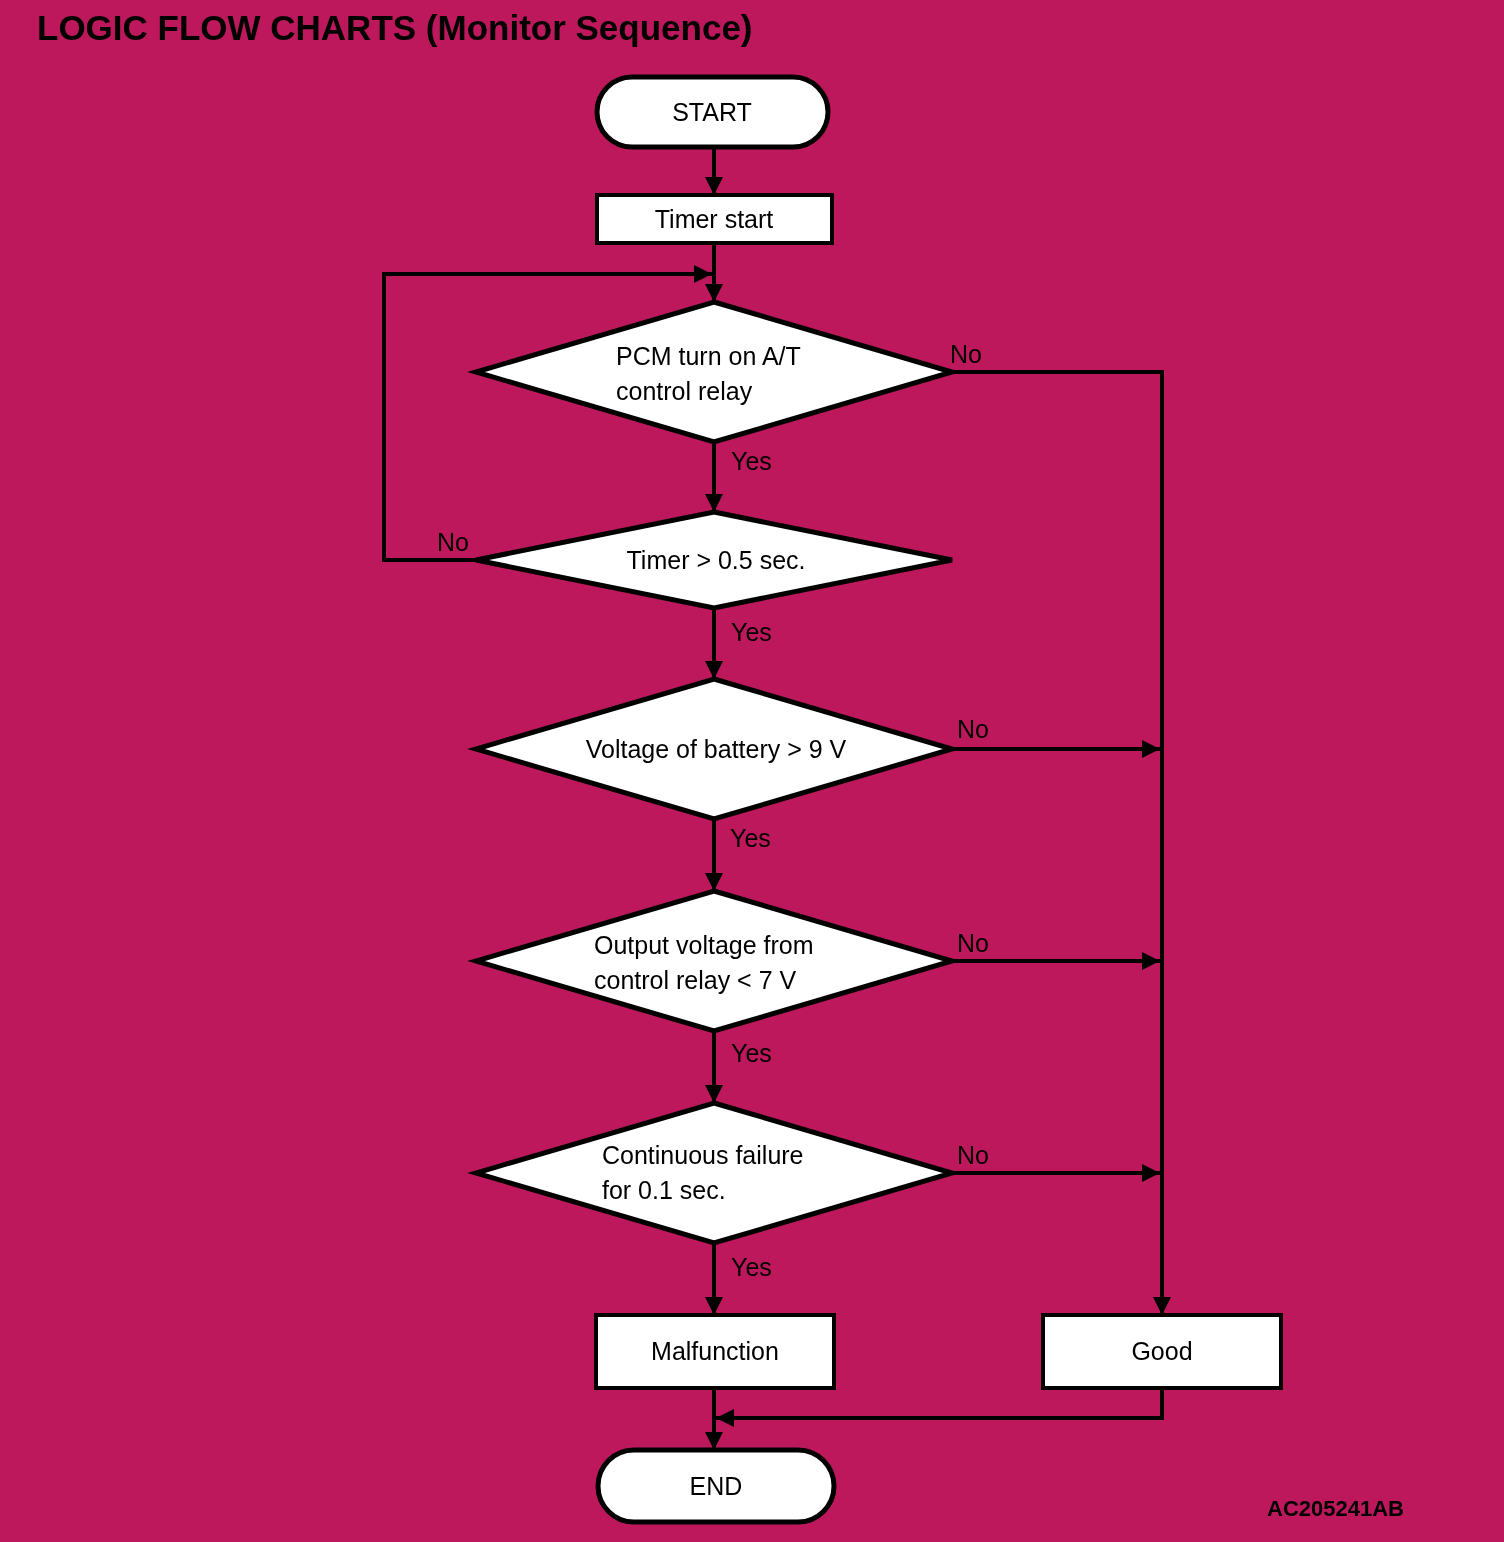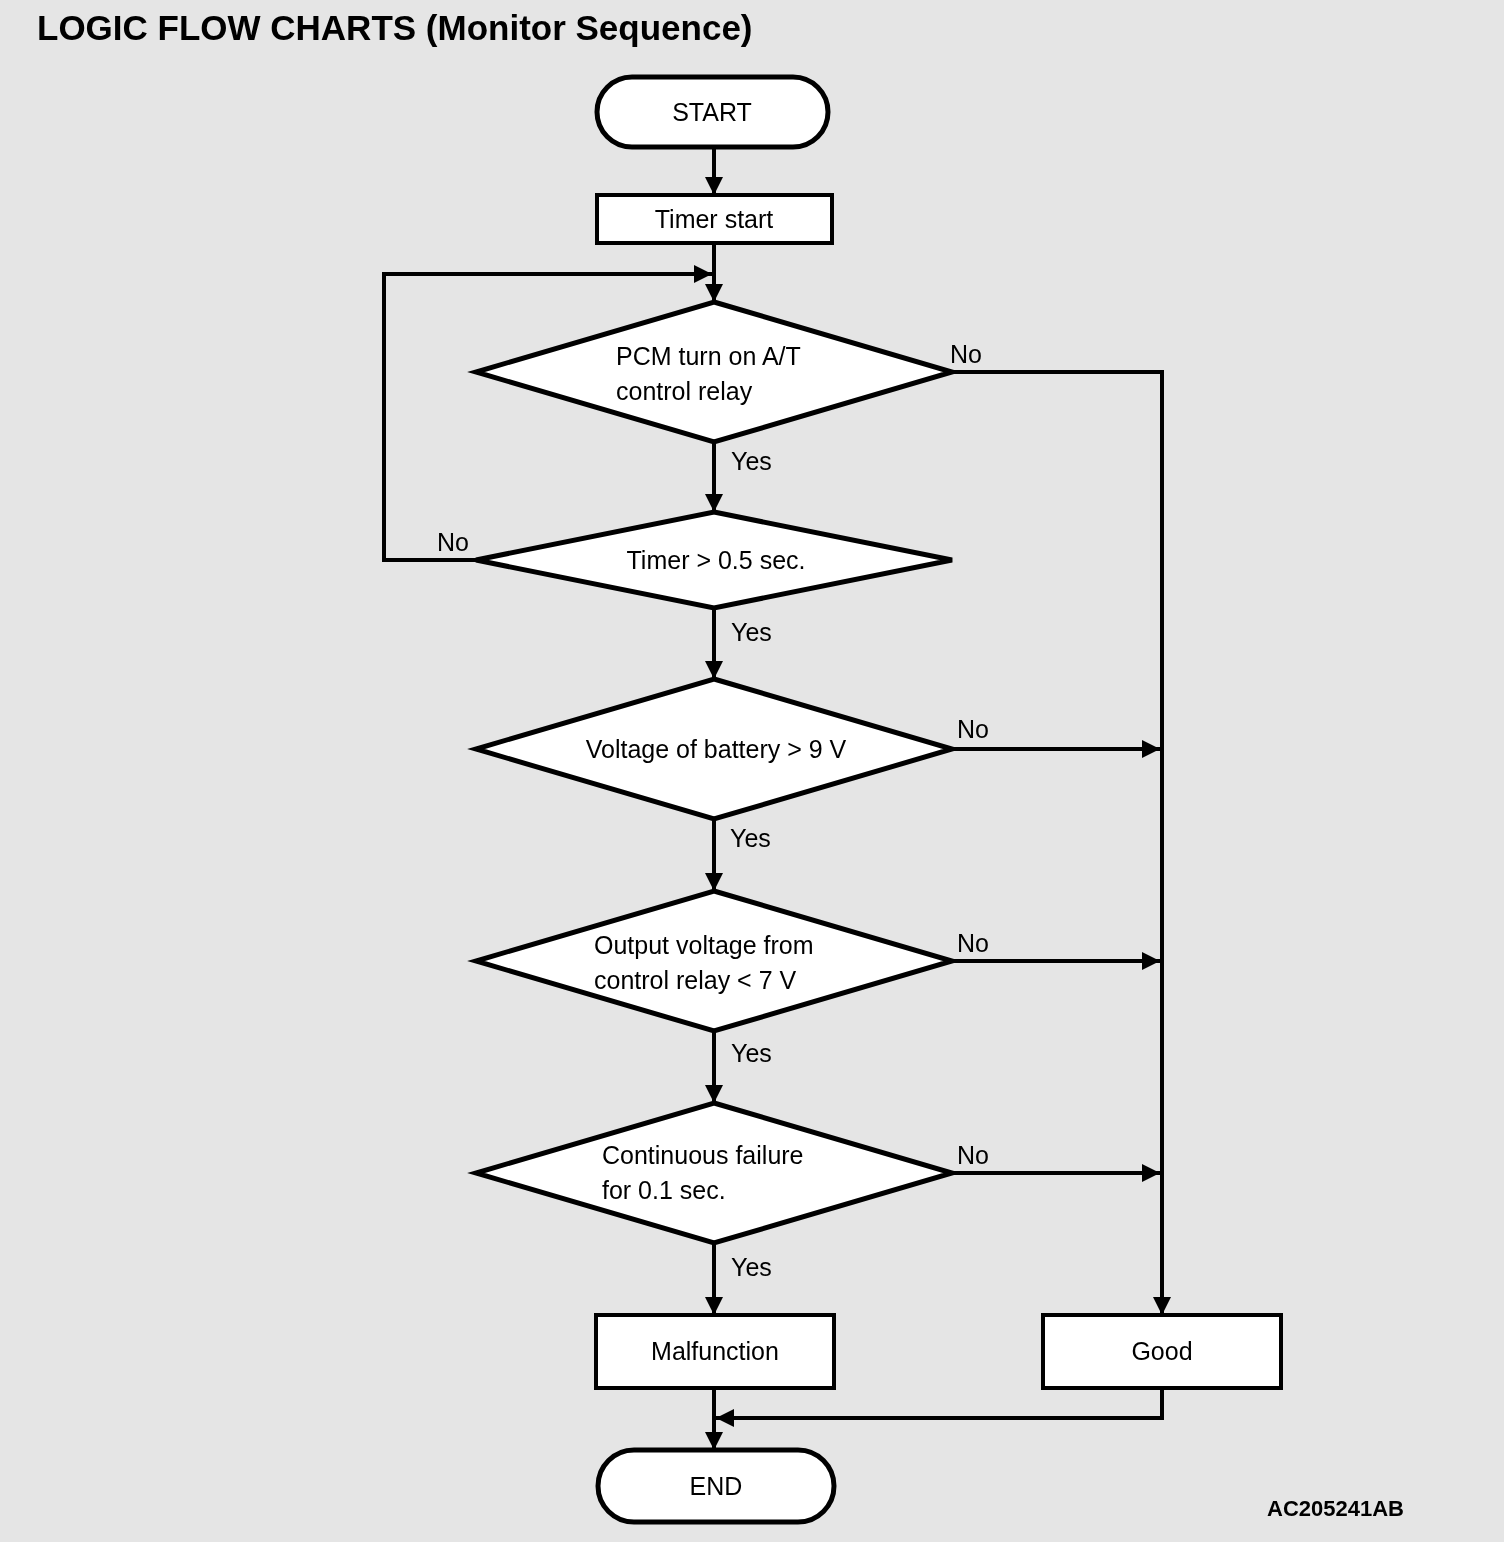--- a/index.html
+++ b/index.html
@@ -6,21 +6,21 @@
     margin: 0;
     padding: 0;
     background: #ffffff;
     width: 1504px;
     height: 1542px;
   }
   .page {
     position: relative;
     width: 1504px;
     height: 1542px;
-    background: #e5e5e5;
+    background: #be185d;
     overflow: hidden;
   }
   svg {
     display: block;
     font-family: "Liberation Sans", "DejaVu Sans", sans-serif;
   }
   .title-text {
     font-size: 35px;
     font-weight: bold;
     fill: #000000;

